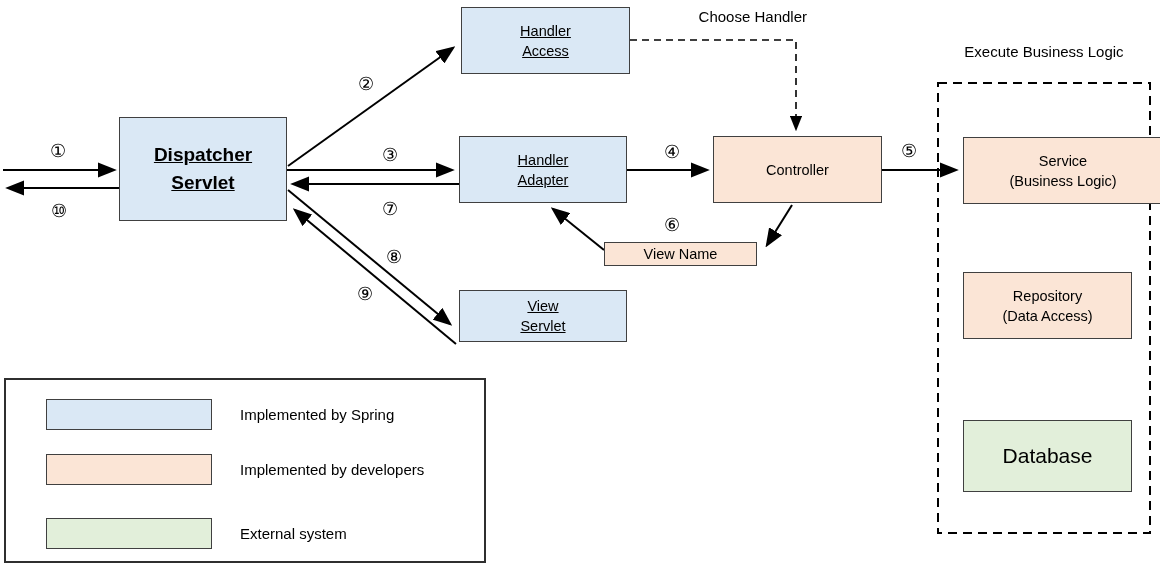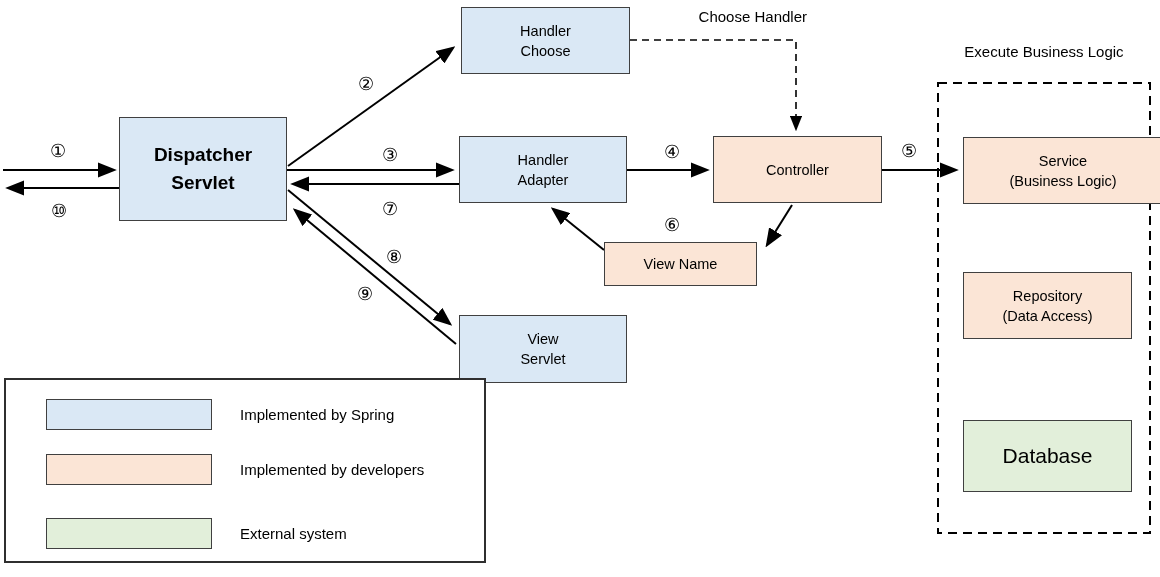--- a/index.html
+++ b/index.html
@@ -28,31 +28,31 @@
     border: 1.5px solid #404040;
     display: flex;
     flex-direction: column;
     align-items: center;
     justify-content: center;
     text-align: center;
     font-size: 14.5px;
     line-height: 1.38;
     z-index: 2;
   }
-  .spring   { background: #dae8f5; }
+  .spring   { background: #dae8f5; text-decoration: underline; }
   .developer{ background: #fbe5d6; }
   .external { background: #e2efda; }
 
   #dispatcher-servlet { left: 119px; top: 117px; width: 168px; height: 104px;
                         font-size: 19px; font-weight: bold; line-height: 1.45; }
   #handler-mapping    { left: 461px; top: 7px;   width: 169px; height: 67px; }
   #handler-adapter    { left: 459px; top: 136px; width: 168px; height: 67px; }
-  #view-resolver      { left: 459px; top: 315px; width: 168px; height: 68px; }
+  #view-resolver      { left: 459px; top: 290px; width: 168px; height: 52px; }
   #controller         { left: 713px; top: 136px; width: 169px; height: 67px; text-align: right; }
-  #view-name          { left: 604px; top: 242px; width: 153px; height: 44px; }
+  #view-name          { left: 604px; top: 242px; width: 153px; height: 24px; }
   #service            { left: 963px; top: 137px; width: 200px; height: 67px; }
   #repository         { left: 963px; top: 272px; width: 169px; height: 67px; }
   #database           { left: 963px; top: 420px; width: 169px; height: 72px; font-size: 21px; }
 
   .annotation {
     position: absolute;
     z-index: 2;
     font-size: 15px;
     text-align: center;
     white-space: nowrap;
@@ -144,21 +144,21 @@
 
   <div class="annotation choose-handler">Choose Handler</div>
   <div class="annotation exec-label">Execute Business Logic</div>
 
   <div class="node spring" id="dispatcher-servlet">
     <span>Dispatcher</span>
     <span>Servlet</span>
   </div>
   <div class="node spring" id="handler-mapping">
     <span>Handler</span>
-    <span>Choose</span>
+    <span>Access</span>
   </div>
   <div class="node spring" id="handler-adapter">
     <span>Handler</span>
     <span>Adapter</span>
   </div>
   <div class="node spring" id="view-resolver">
     <span>View</span>
     <span>Servlet</span>
   </div>
   <div class="node developer" id="controller">

